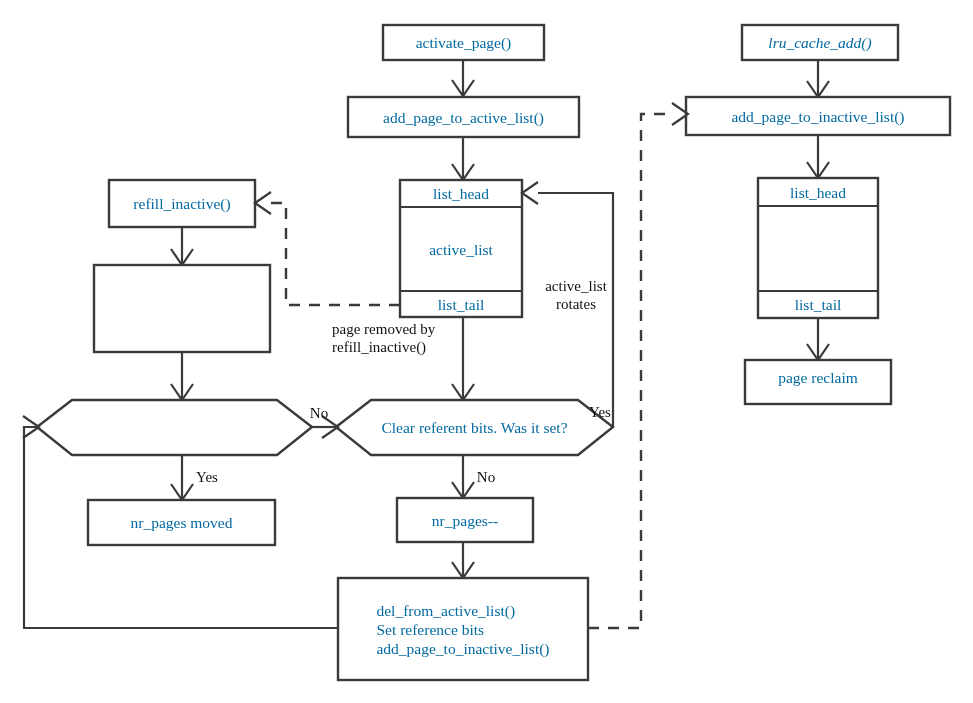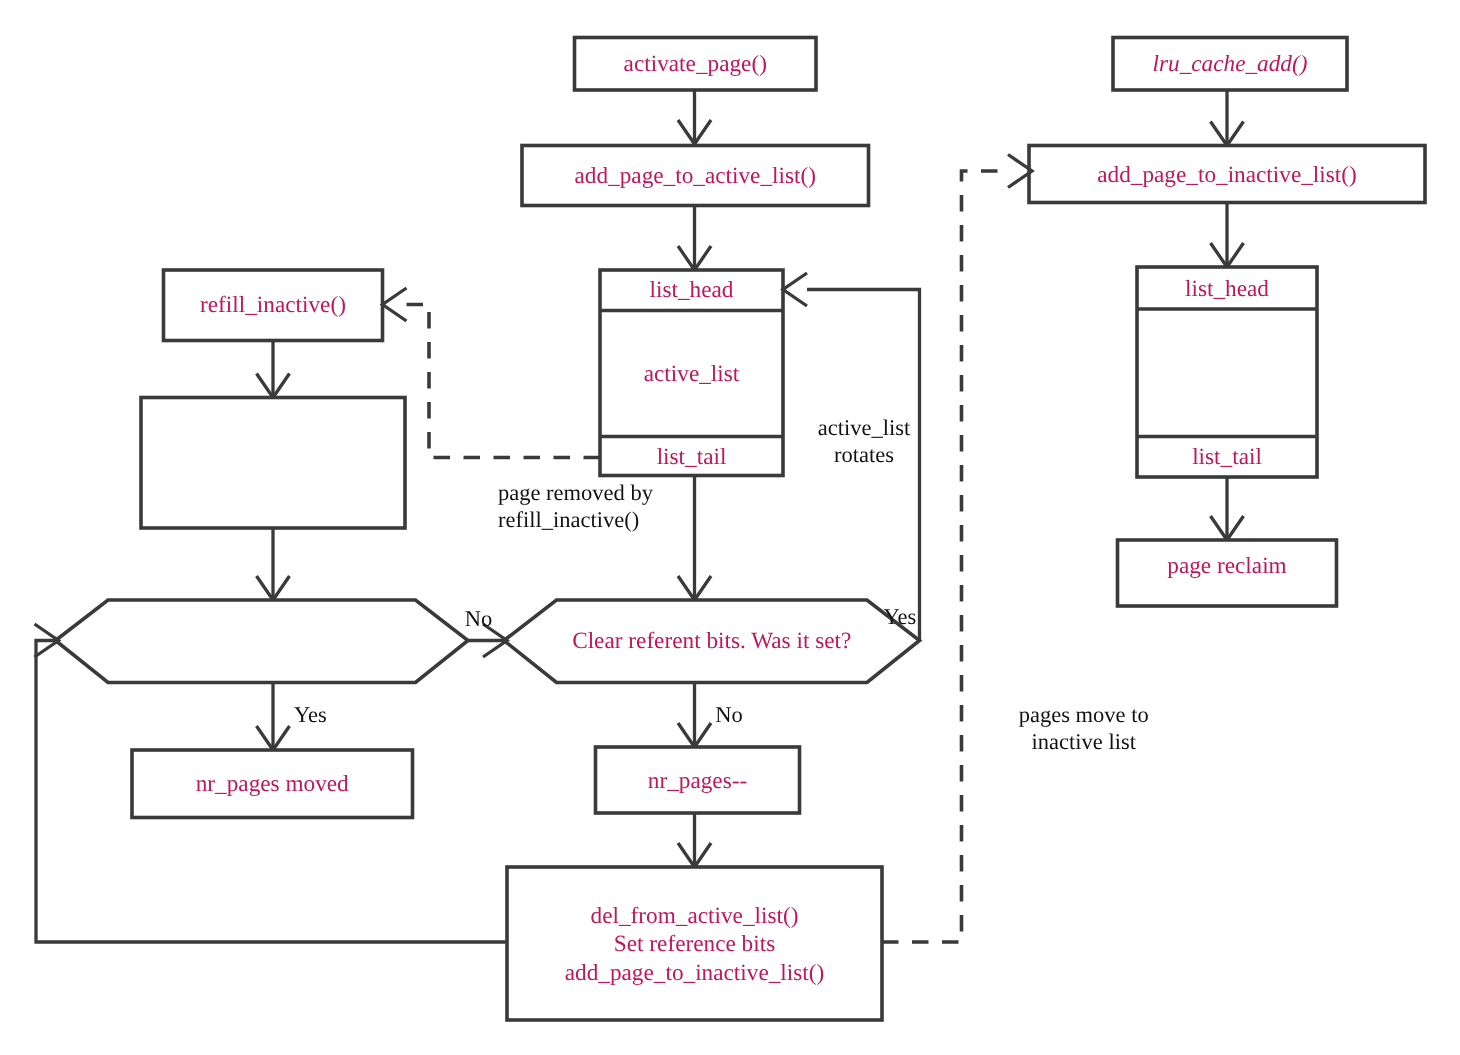--- a/index.html
+++ b/index.html
@@ -52,25 +52,25 @@
     stroke-dasharray: 11 9;
   }
   .arrowhead {
     stroke: #3a3a3a;
     stroke-width: 2.2;
     fill: none;
     stroke-linecap: butt;
   }
   .node-label {
     position: absolute;
-    color: #be185d;
+    color: #0369a1;
     font-family: "Liberation Serif", "DejaVu Serif", serif;
     font-size: 15.5px;
     line-height: 19px;
-    text-align: center;
+    text-align: left;
     display: flex;
     align-items: center;
     justify-content: center;
     white-space: pre-line;
     pointer-events: none;
   }
   .edge-label {
     position: absolute;
     color: #111111;
     font-family: "Liberation Serif", "DejaVu Serif", serif;
@@ -213,16 +213,14 @@
 rotates</div>
 
   <div class="edge-label center" style="left:305px; top:404px; width:28px;">No</div>
 
   <div class="edge-label center" style="left:190px; top:468px; width:34px;">Yes</div>
 
   <div class="edge-label center" style="left:583px; top:403px; width:34px;">Yes</div>
 
   <div class="edge-label center" style="left:472px; top:468px; width:28px;">No</div>
 
-  <div class="edge-label center" style="left:660px; top:468px; width:125px;">pages move to
-inactive list</div>
 
 </div>
 
 </body></html>

